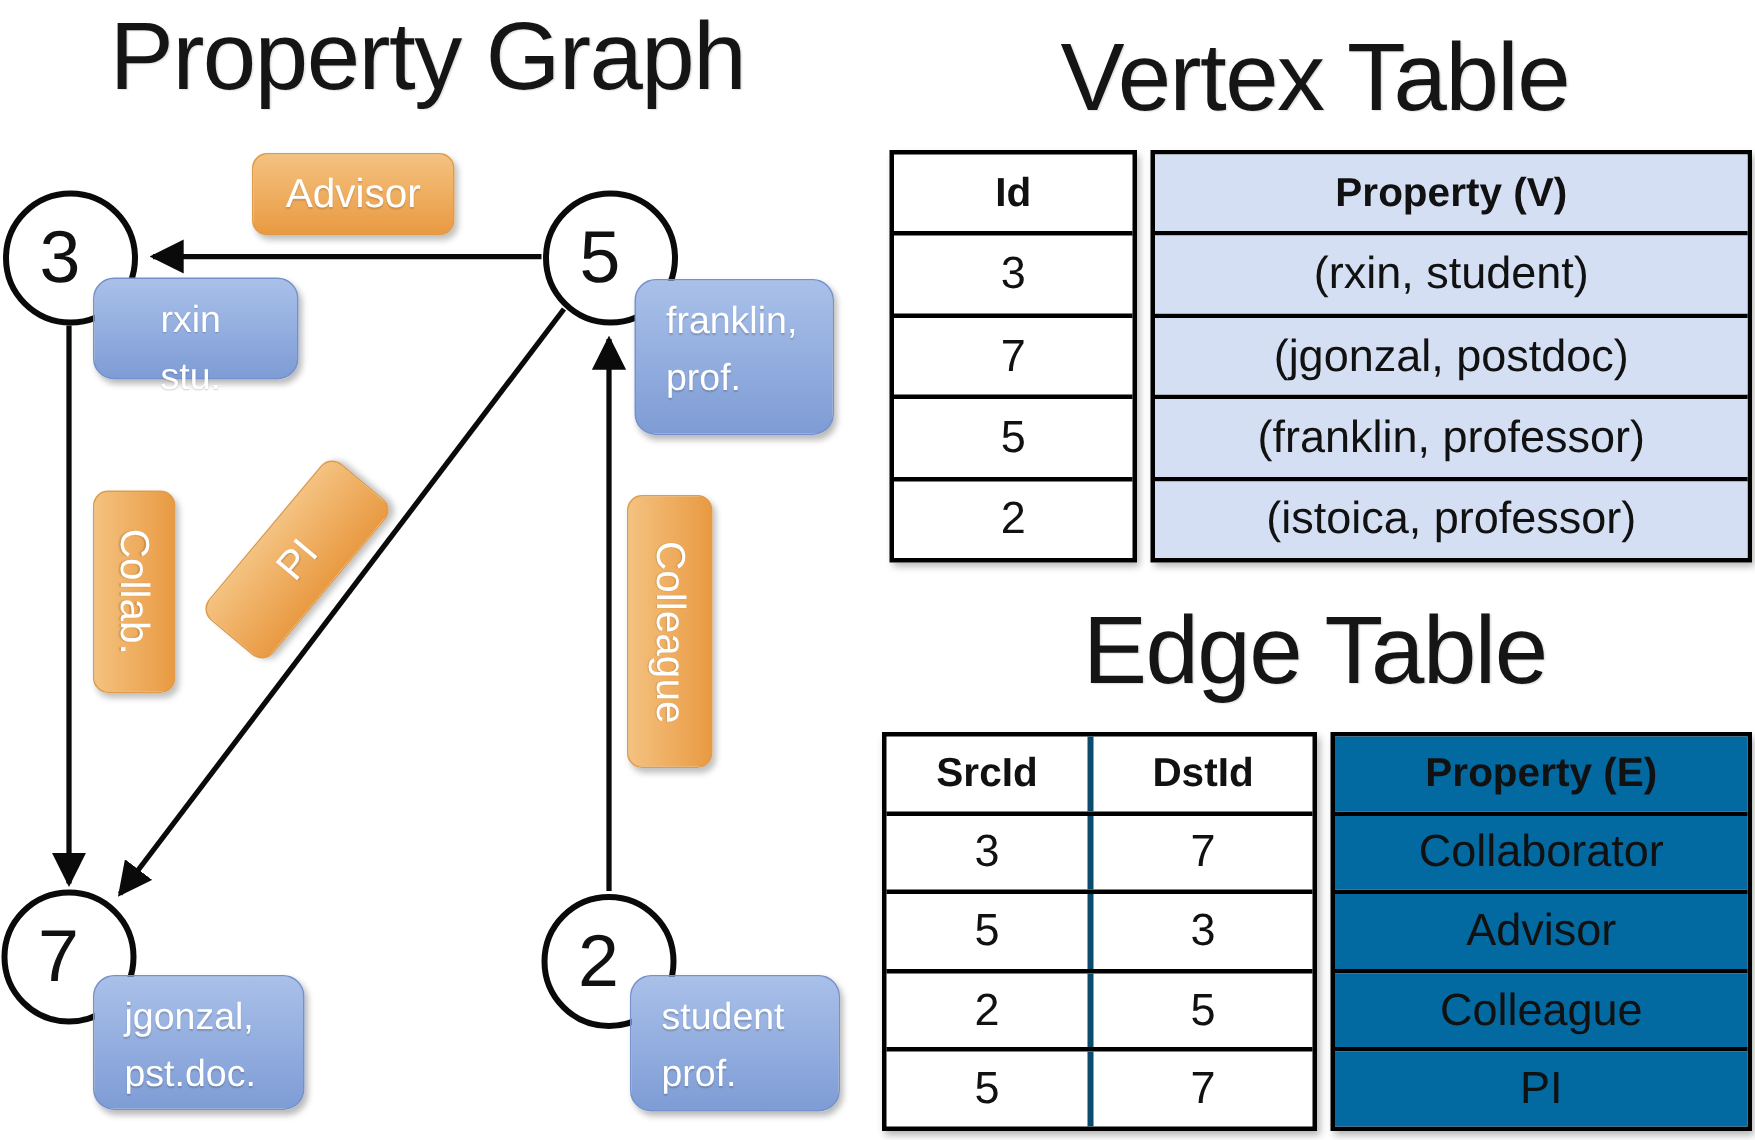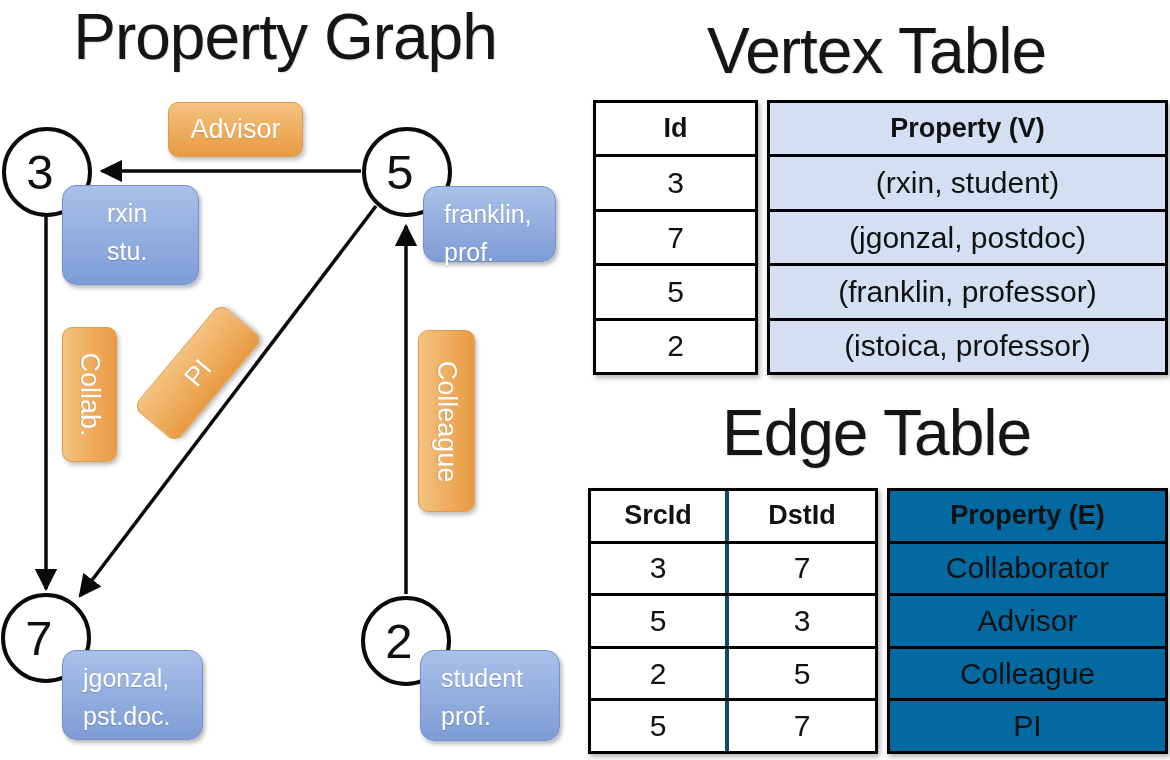--- a/index.html
+++ b/index.html
@@ -36,22 +36,22 @@
 
   
   .vbox{
     position:absolute;box-sizing:border-box;border-radius:14px;
     background:linear-gradient(180deg,#a9c0e9 0%,#7e9cd5 100%);
     border:1px solid #7590ca;color:#fff;font-size:25px;line-height:1.5;
     padding:9px 0 0 20px;box-shadow:2px 3px 4px rgba(0,0,0,0.28);
     text-shadow:0 1px 1px rgba(0,0,0,0.18);
   }
   .vbox span{display:block;}
-  .b3{left:62px;top:185px;width:137px;height:100px;padding-left:44px;}
-  .b5{left:423px;top:186px;width:133px;height:76px;}
+  .b3{left:62px;top:185px;width:137px;height:68px;padding-left:44px;}
+  .b5{left:423px;top:186px;width:133px;height:104px;}
   .b7{left:62px;top:650px;width:141px;height:90px;}
   .b2{left:420px;top:650px;width:140px;height:91px;}
 
   
   .elabel{
     position:absolute;box-sizing:border-box;border-radius:10px;
     background:linear-gradient(180deg,#f4c280 0%,#e99a42 100%);
     border:1px solid #dd9b4b;color:#fff;
     display:flex;align-items:center;justify-content:center;
     font-size:27px;box-shadow:2px 3px 4px rgba(0,0,0,0.25);

